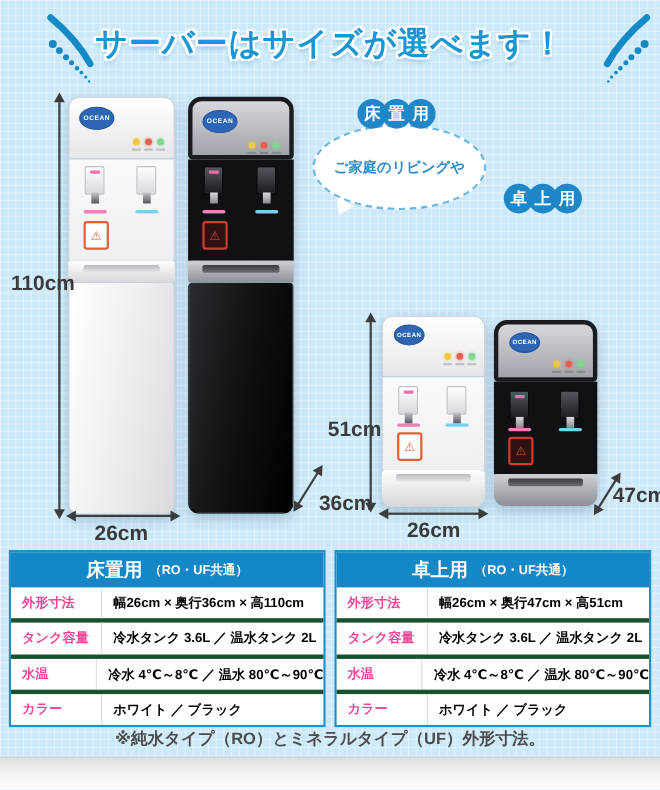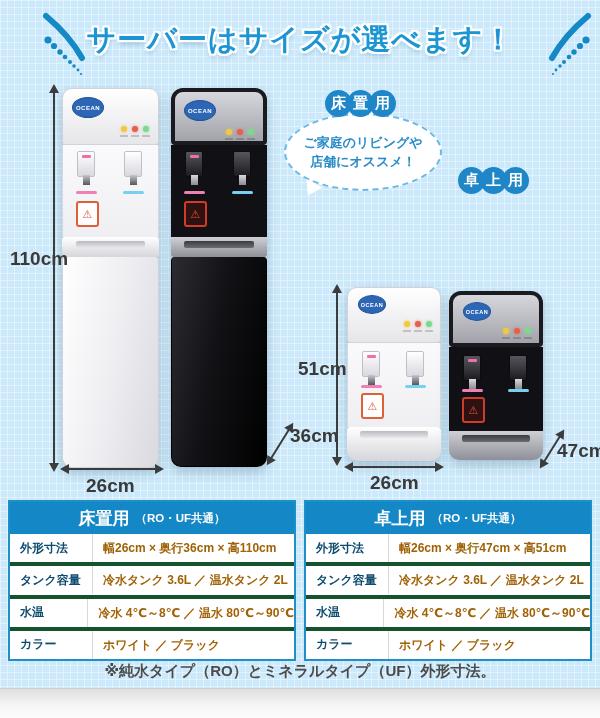--- a/index.html
+++ b/index.html
@@ -76,22 +76,22 @@
   .hline::before{content:"";position:absolute;left:-8px;top:-4px;width:0;height:0;border-top:5px solid transparent;border-bottom:5px solid transparent;border-right:9px solid #3c3c3c;}
   .hline::after{content:"";position:absolute;right:-8px;top:-4px;width:0;height:0;border-top:5px solid transparent;border-bottom:5px solid transparent;border-left:9px solid #3c3c3c;}
   #arr-110{left:53px;top:92px;height:372px;}
   #arr-51{left:336px;top:292px;height:166px;}
   #arr-26f{left:68px;top:468px;width:88px;}
   #arr-26d{left:352px;top:466px;width:84px;}
   #arr-36{left:263px;top:443px;width:34px;transform:rotate(-58deg);}
   #arr-47{left:537px;top:448px;width:30px;transform:rotate(-58deg);}
   #dim-110{left:10px;top:248px;}
   #dim-26f{left:86px;top:475px;}
-  #dim-36{left:290px;top:425px;}
-  #dim-51{left:298px;top:358px;}
+  #dim-36{left:290px;top:448px;}
+  #dim-51{left:298px;top:380px;}
   #dim-26d{left:370px;top:472px;}
   #dim-47{left:557px;top:440px;}
   
   .badge{position:absolute;display:flex;z-index:5;}
   .badge i{width:27px;height:27px;border-radius:50%;background:#1f86c8;color:#fff;font-weight:bold;font-size:15px;
     display:flex;align-items:center;justify-content:center;margin-left:-5px;font-style:normal;}
   .badge i:first-child{margin-left:0;}
   #badge-floor{left:325px;top:90px;}
   #badge-desk{left:458px;top:167px;}
   .bubble{position:absolute;background:#fff;border:2px dashed #6cb7e3;border-radius:50%;z-index:4;
@@ -105,22 +105,22 @@
   
   .spec-table{position:absolute;top:500px;width:288px;height:161px;background:#fff;border:2px solid #1f8fca;display:flex;flex-direction:column;}
   #table-floor{left:8px;}
   #table-desk{left:304px;}
   .sp-head{height:32px;flex:none;background:#1487c6;color:#fff;display:flex;align-items:center;justify-content:center;gap:6px;}
   .sp-title{font-size:17px;font-weight:700;}
   .sp-sub{font-size:11.5px;font-weight:700;}
   .sp-body{flex:1;display:flex;flex-direction:column;}
   .sp-row{flex:1;display:flex;align-items:center;}
   .sp-row + .sp-row{border-top:4px solid #14532d;}
-  .sp-label{width:82px;padding-left:10px;font-size:12px;font-weight:700;color:#0c4a6e;}
-  .sp-value{flex:1;padding-left:10px;font-size:12px;font-weight:600;color:#a16207;border-left:1px solid #d9d9d9;line-height:28px;white-space:nowrap;}
+  .sp-label{width:82px;padding-left:10px;font-size:12px;font-weight:700;color:#ec4899;}
+  .sp-value{flex:1;padding-left:10px;font-size:12px;font-weight:600;color:#000000;border-left:1px solid #d9d9d9;line-height:28px;white-space:nowrap;}
   
   .footnote{position:absolute;top:662px;left:0;right:0;text-align:center;font-size:15px;font-weight:600;color:#4b4b4b;}
   .bottom-strip{position:absolute;top:688px;left:0;right:0;height:30px;background:linear-gradient(#dedede,#f7f7f7 60%,#fcfcfc);border-top:1px solid #cfcfcf;}
 </style>
 </head>
 <body>
 
 <div class="stage">
 
   <svg class="deco left" viewBox="0 0 54 70">
@@ -238,21 +238,20 @@
   <div class="dim" id="dim-26d">26cm</div>
   <div class="dim" id="dim-47">47cm</div>
 
   <div class="badge" id="badge-floor">
     <i>床</i>
     <i>置</i>
     <i>用</i>
   </div>
   <div class="bubble" id="bubble-floor">
     <span>ご家庭のリビングや</span>
-    <span>店舗にオススメ！</span>
   </div>
   <div class="badge" id="badge-desk">
     <i>卓</i>
     <i>上</i>
     <i>用</i>
   </div>
 
   <div class="spec-table" id="table-floor">
     <div class="sp-head">
       <span class="sp-title">床置用</span>

